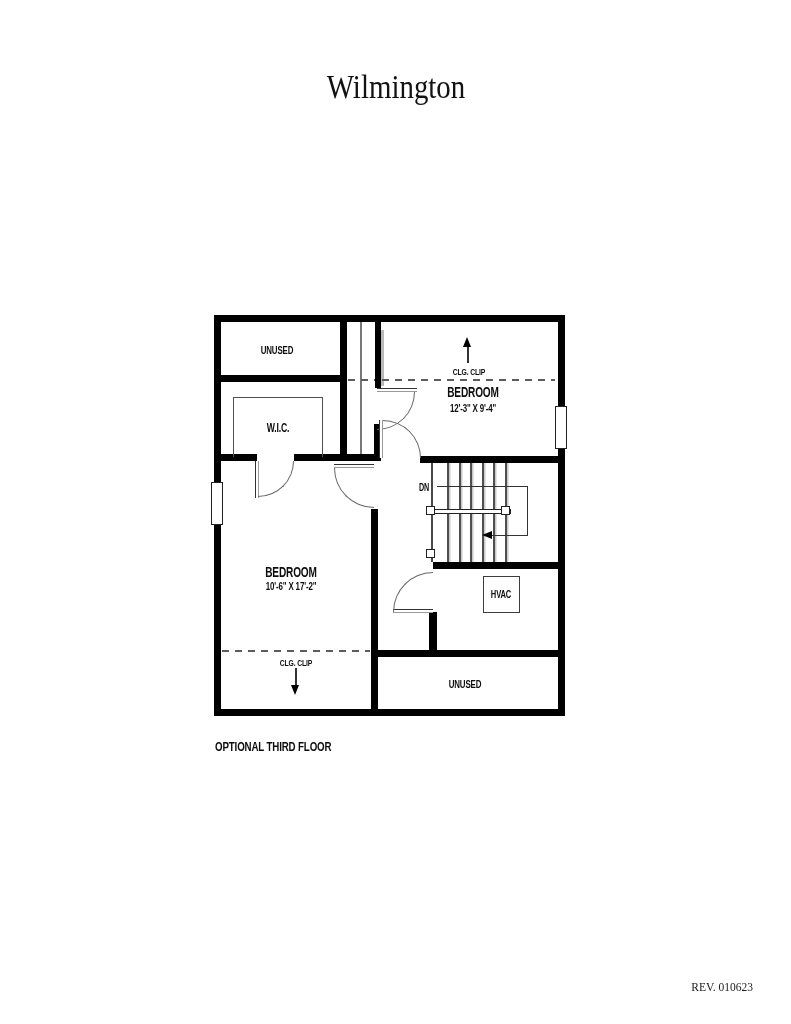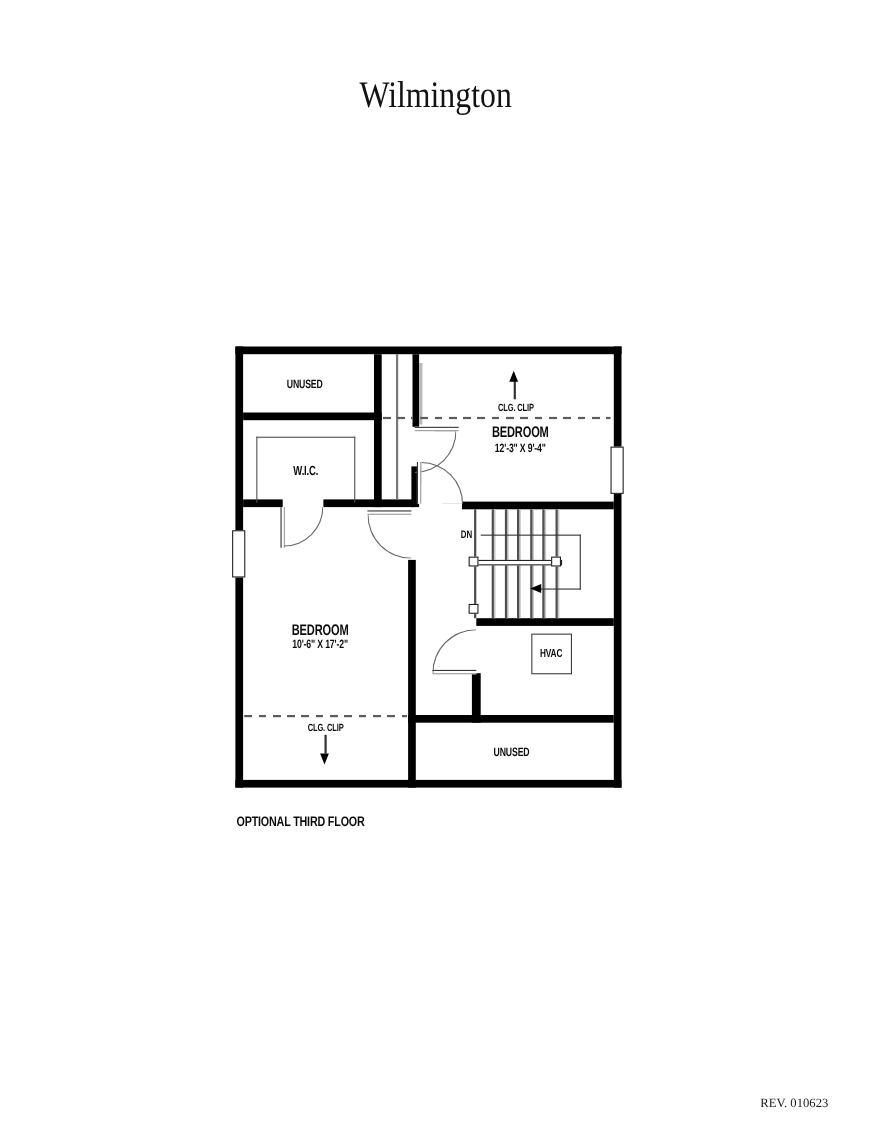--- a/index.html
+++ b/index.html
@@ -126,15 +126,15 @@
     <div class="lbl" style="left:424px;top:487px;font-size:10px;">DN</div>
     <div class="lbl" style="left:501px;top:594px;font-size:10.5px;">HVAC</div>
     <div class="lbl" style="left:291px;top:572px;font-size:14px;">BEDROOM</div>
     <div class="lbl" style="left:291px;top:586px;font-size:11px;">10'-6" X 17'-2"</div>
     <div class="lbl" style="left:296px;top:662px;font-size:9.5px;">CLG. CLIP</div>
     <div class="lbl" style="left:465px;top:684px;font-size:11px;">UNUSED</div>
   </div>
 
   <div class="caption" style="left:215px;top:740px;">OPTIONAL THIRD FLOOR</div>
 
-  <div class="rev" style="left:753px;top:981px;margin-top:16px;">REV. 010623</div>
+  <div class="rev" style="left:753px;top:981px;">REV. 010623</div>
 
 </div>
 
 </body></html>

